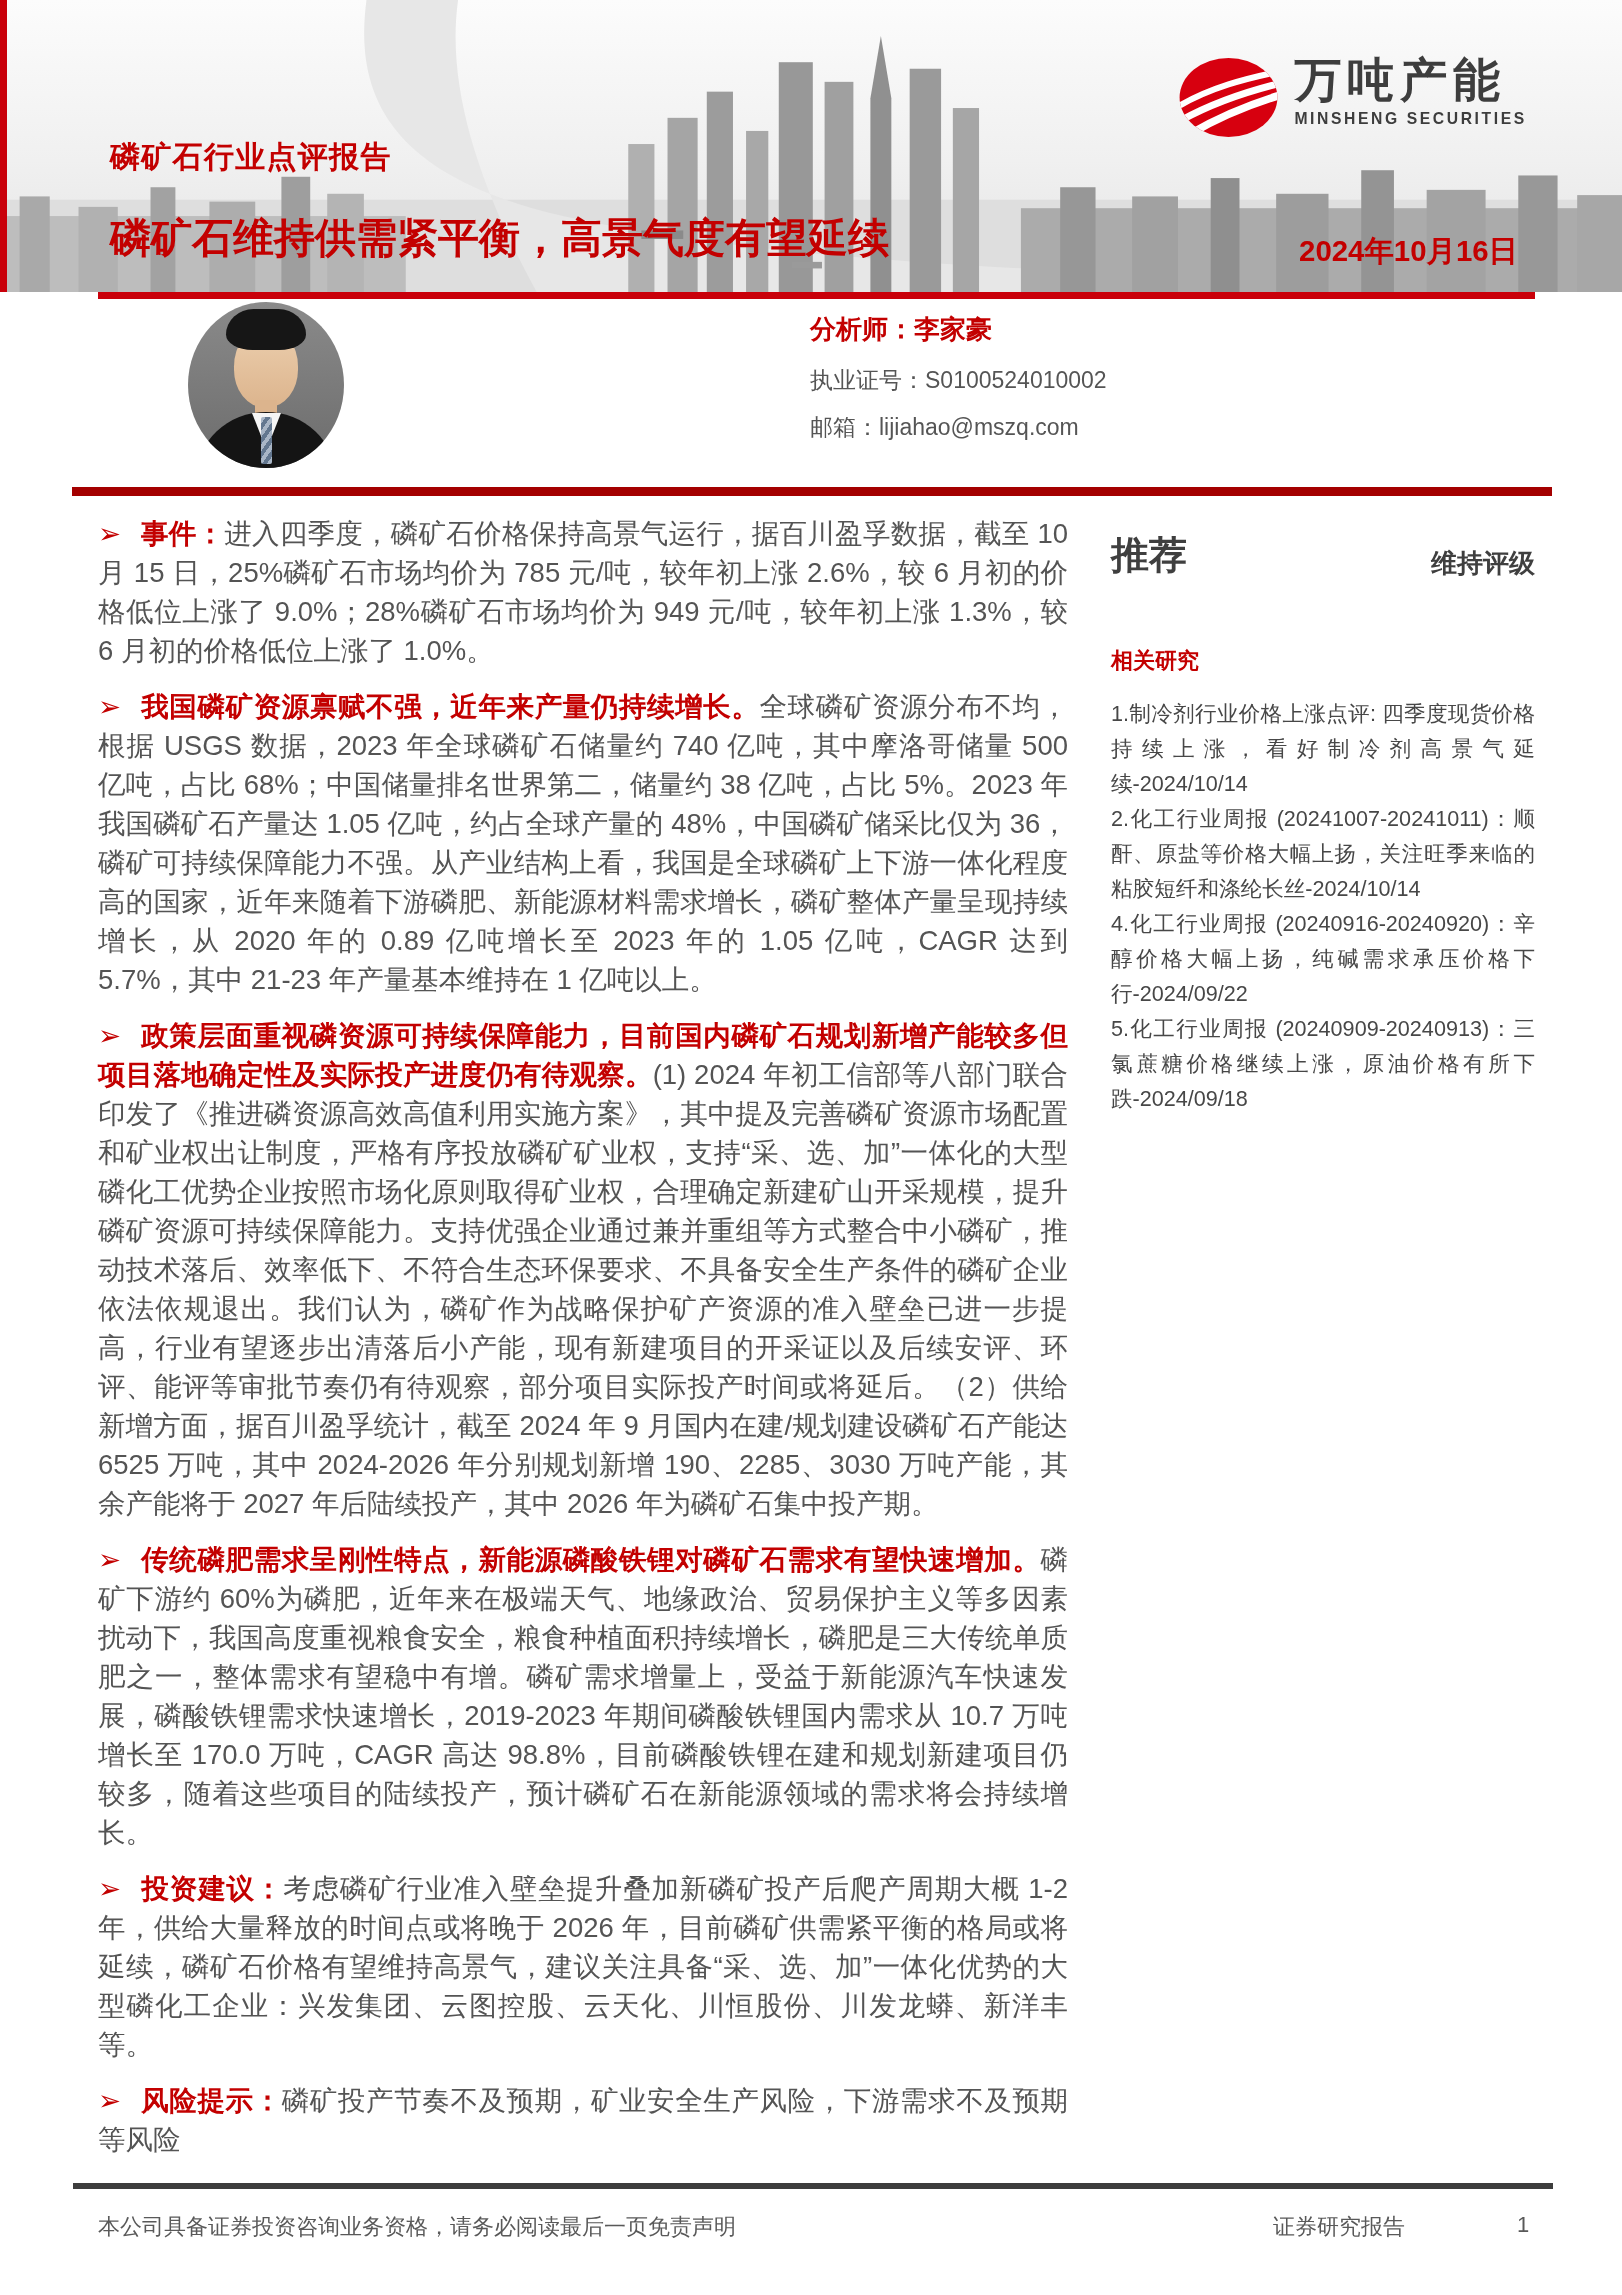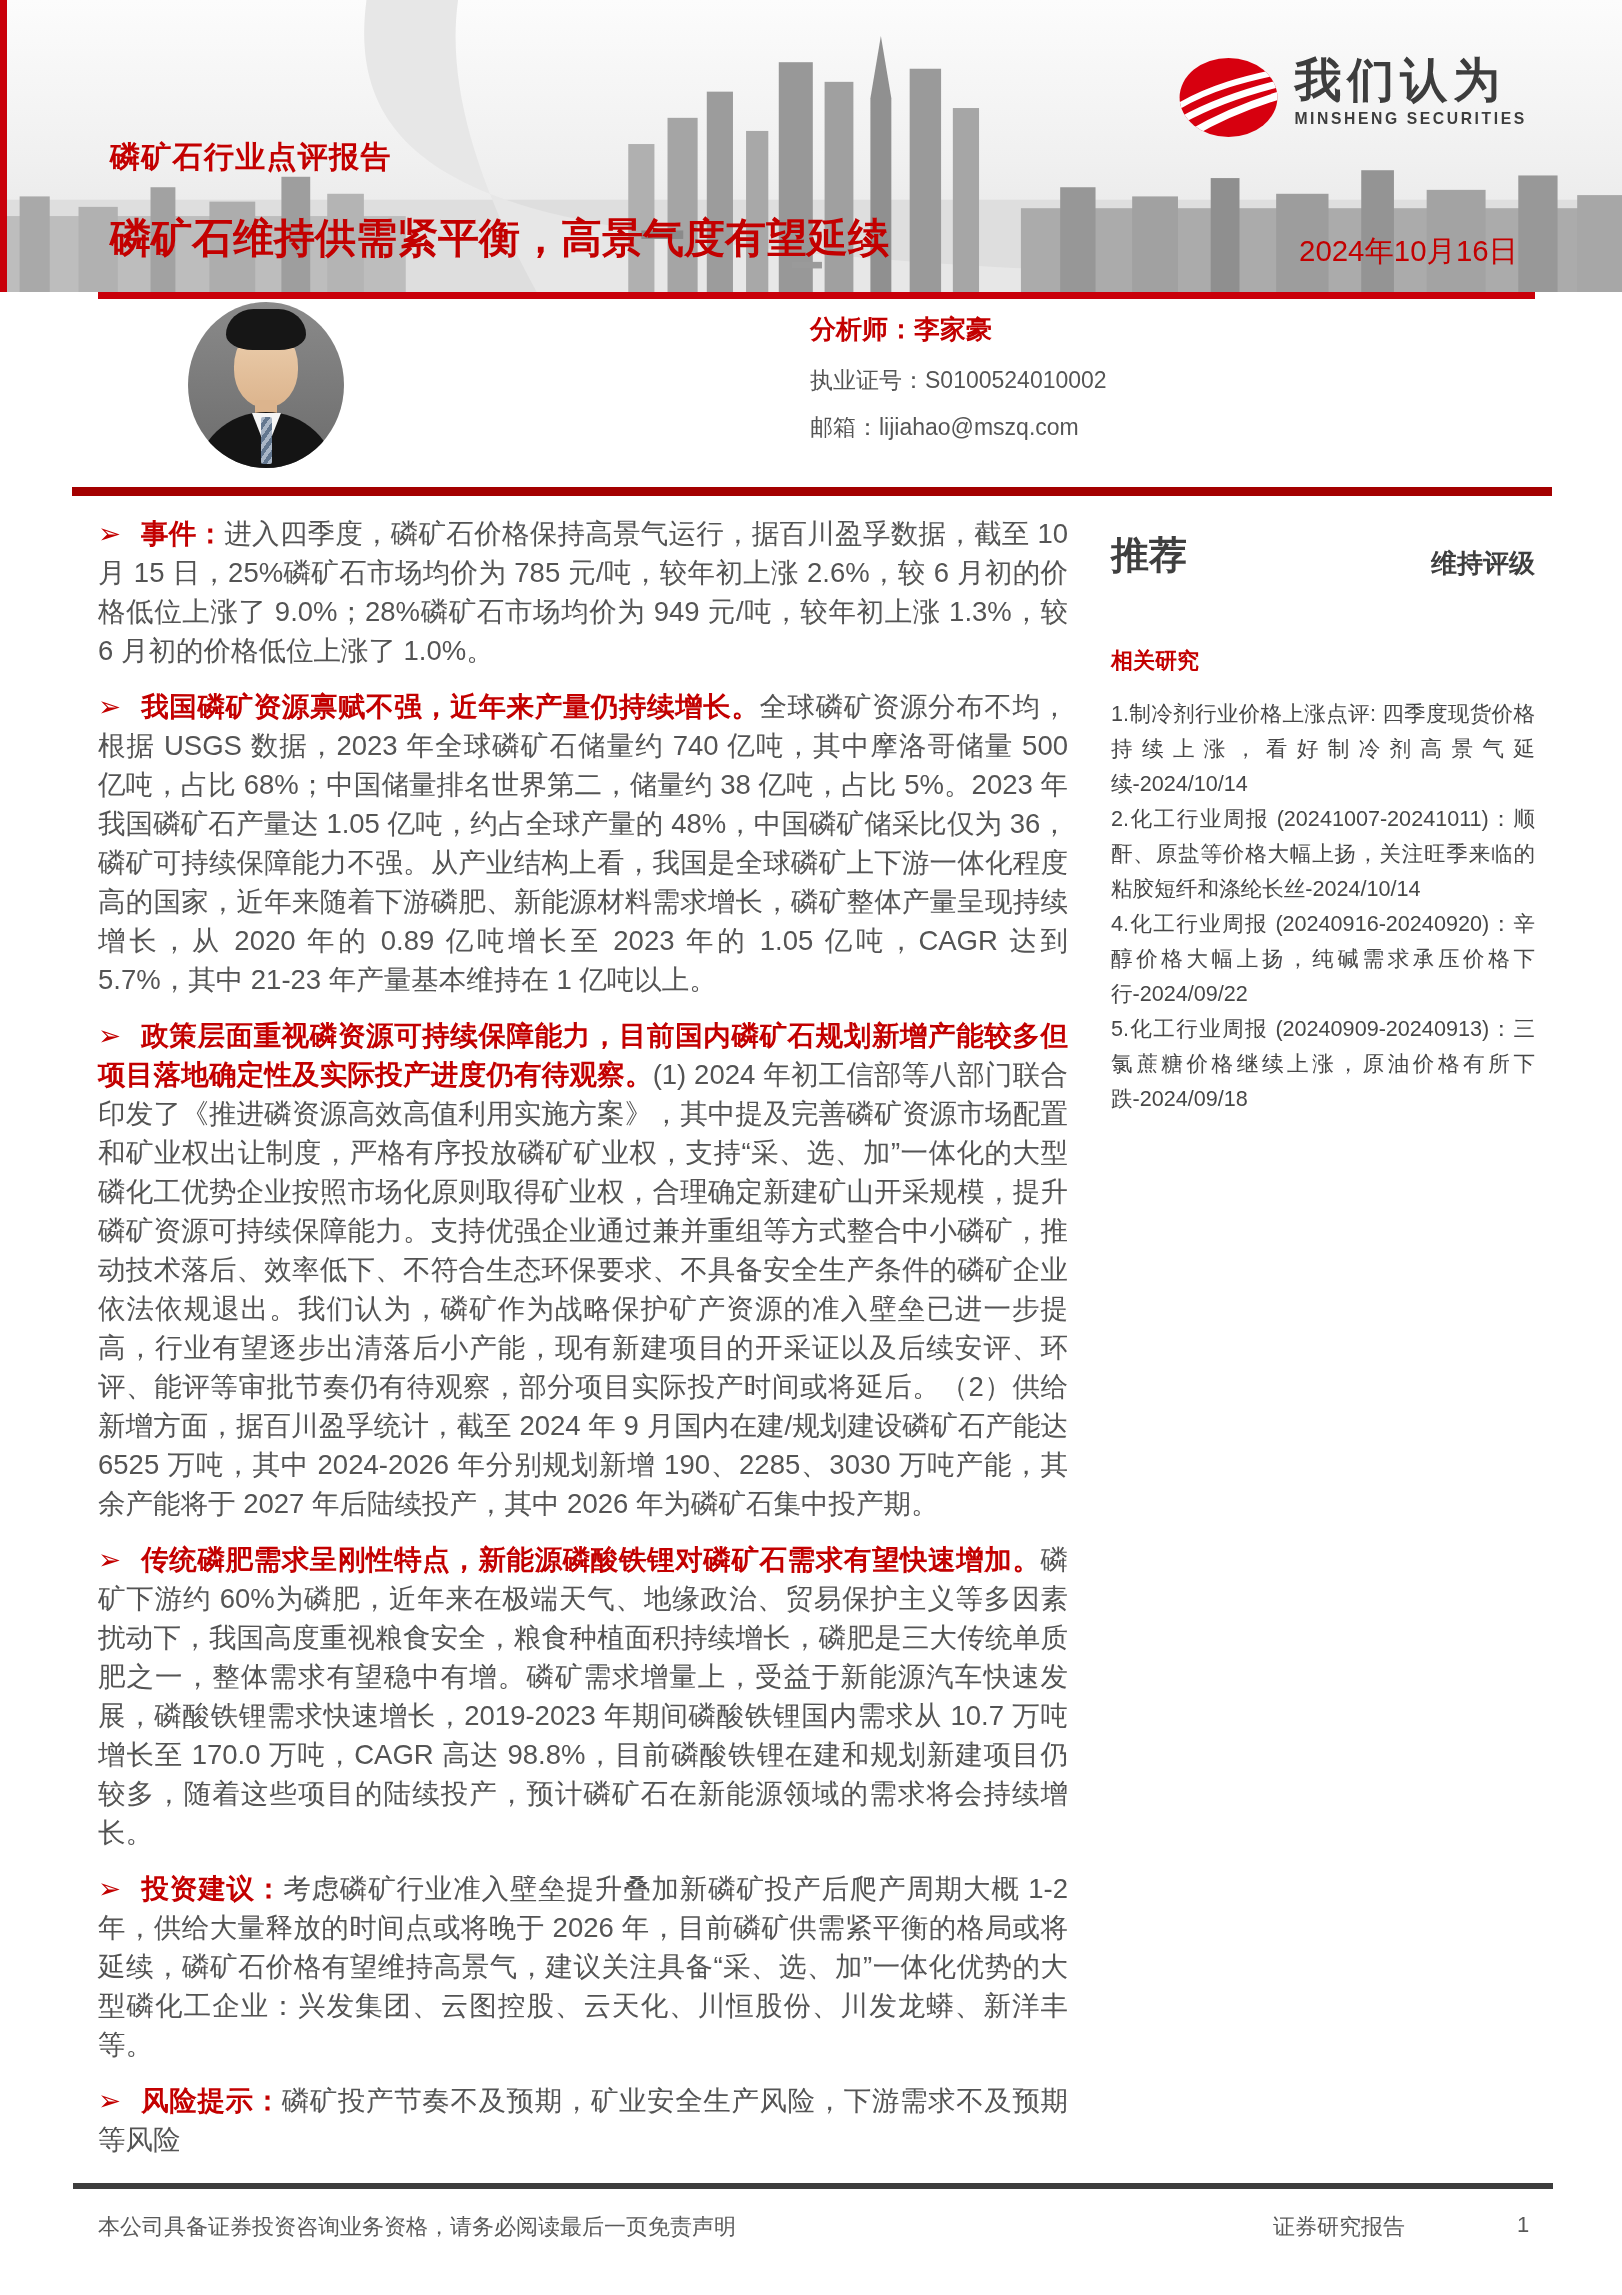--- a/index.html
+++ b/index.html
@@ -5,21 +5,21 @@
   html,body{margin:0;padding:0;background:#ffffff;}
   .page{position:relative;width:1623px;height:2295px;background:#ffffff;overflow:hidden;
         font-family:"Liberation Sans","DejaVu Sans",sans-serif;}
 
   
   .banner{position:absolute;left:0;top:0;width:1623px;height:292px;overflow:hidden;}
   .skyline{position:absolute;left:0;top:0;width:1623px;height:292px;}
   .edge-stripe{position:absolute;left:0;top:0;width:6.5px;height:292px;background:#c9000a;}
   .category{position:absolute;left:110px;top:137px;font-size:30px;font-weight:700;color:#c30000;letter-spacing:1.3px;}
   .title{position:absolute;left:110px;top:211px;font-size:41px;font-weight:700;color:#c30000;white-space:nowrap;}
-  .date{position:absolute;right:105px;top:232px;font-size:29.4px;font-weight:400;color:#c30000;}
+  .date{position:absolute;right:105px;top:232px;font-size:29.4px;font-weight:700;color:#c30000;}
 
   .logo{position:absolute;left:1177px;top:55px;display:flex;align-items:flex-start;}
   .logo-mark{width:103px;height:85px;}
   .logo-text{margin-left:14.4px;}
   .logo-cn{font-size:47px;line-height:50px;font-weight:700;color:#3d3d3d;letter-spacing:5.9px;}
   .logo-en{font-size:15.7px;font-weight:700;color:#3d3d3d;letter-spacing:2.6px;margin-top:5.2px;}
 
   
   .rule1{position:absolute;left:98px;top:292px;width:1437px;height:6.5px;background:#c9000a;}
   .rule2{position:absolute;left:72px;top:487px;width:1480px;height:8.5px;background:#a40000;}
@@ -131,21 +131,21 @@
             </clipPath>
           </defs>
         <ellipse cx="60" cy="48" rx="57" ry="46" fill="#d7000f"></ellipse>
         <g clip-path="url(#lg)" stroke="#ffffff" fill="none">
           <path d="M2,58 C40,36 80,26 118,18" stroke-width="7"></path>
           <path d="M6,74 C46,52 86,40 118,32" stroke-width="8"></path>
           <path d="M16,90 C54,68 92,54 118,46" stroke-width="9"></path>
         </g>
       </svg>
       <div class="logo-text">
-        <div class="logo-cn">我们认为</div>
+        <div class="logo-cn">万吨产能</div>
         <div class="logo-en">MINSHENG SECURITIES</div>
       </div>
     </div>
   </div>
 
   <div class="rule1"></div>
 
   <div class="photo">
     <div class="ph-face"></div>
     <div class="ph-hair"></div>

